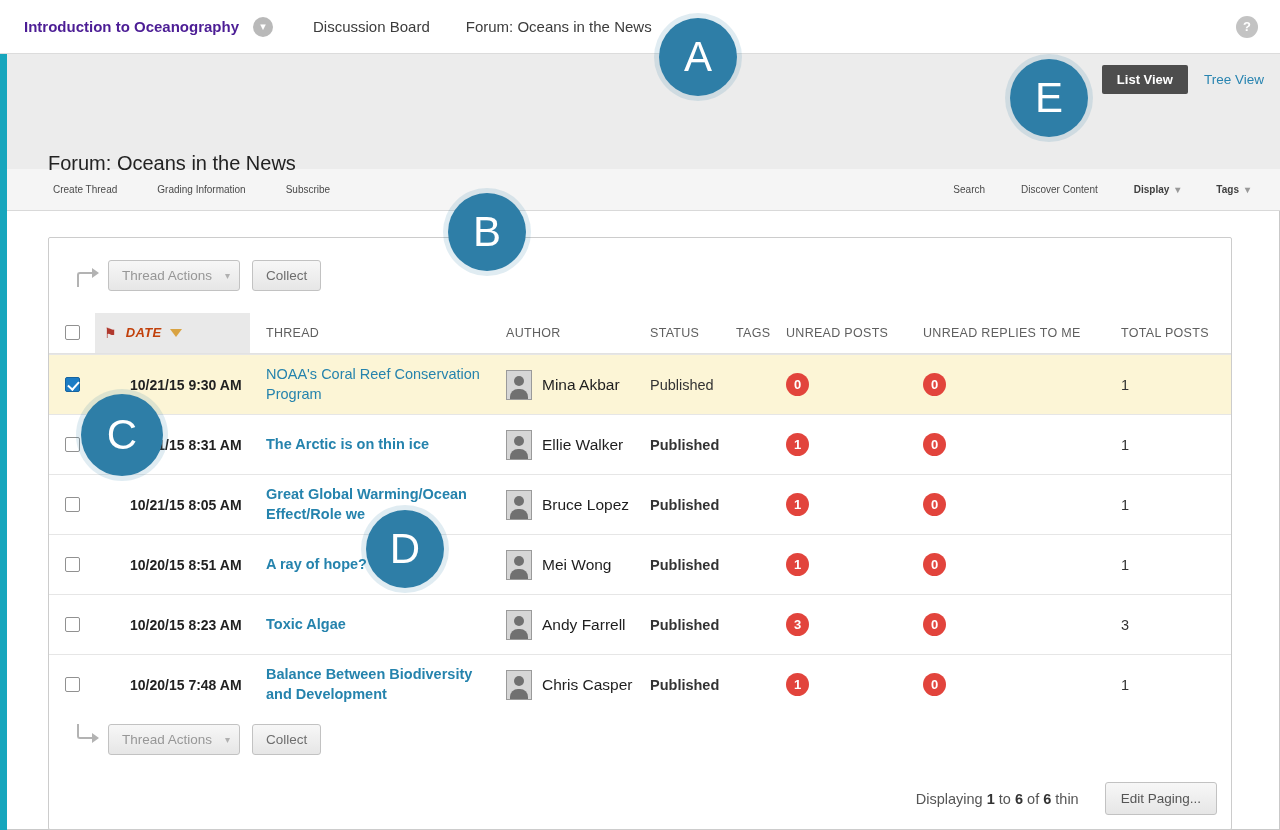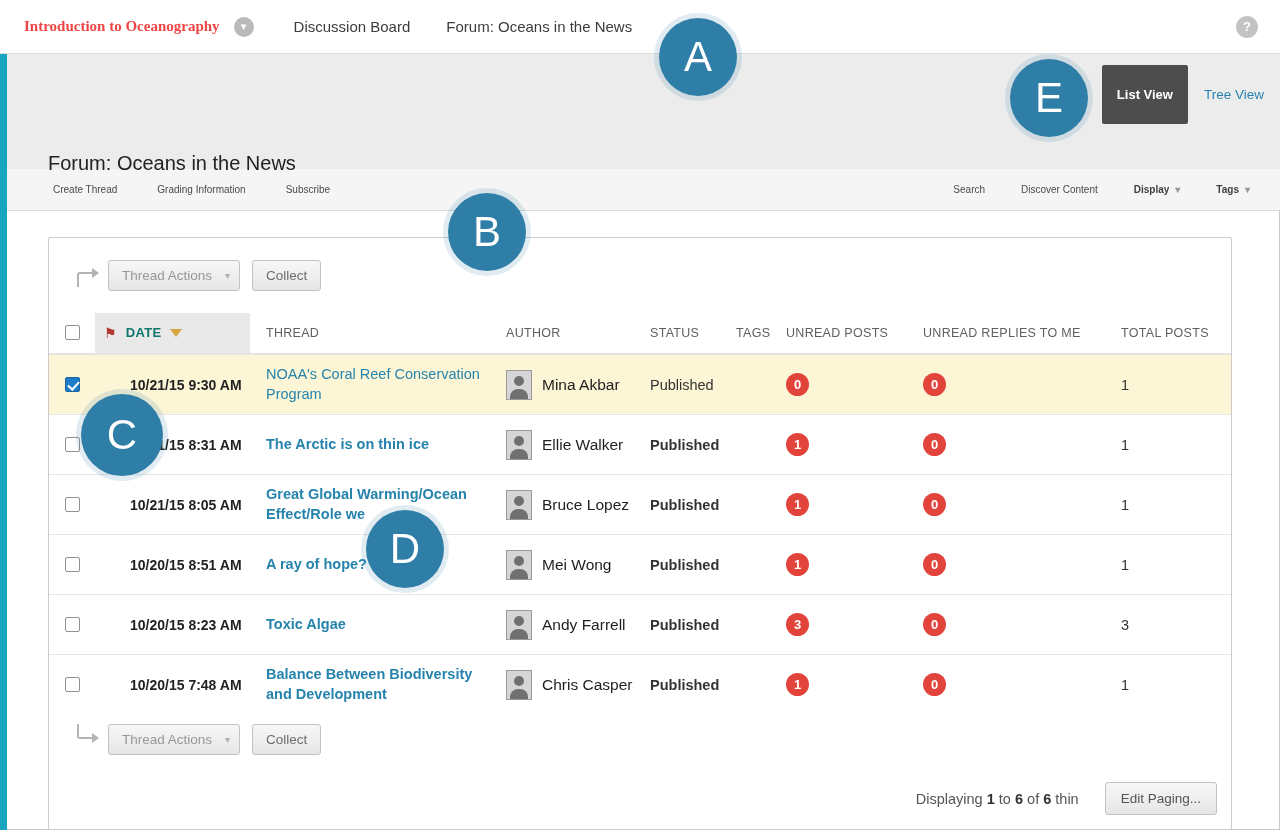--- a/index.html
+++ b/index.html
@@ -6,38 +6,38 @@
   html,body { background:#fff; }
   .page {
     width:1280px; height:830px; position:relative; overflow:hidden;
     background:#fff; font-family:"Liberation Sans", sans-serif;
     box-shadow: inset 0 0 0 1px #c9c9c9;
   }
 
   
   .topbar { height:54px; display:flex; align-items:center; padding:0 22px 0 24px;
     background:#fff; border-bottom:1px solid #dcdcdc; position:relative; z-index:2; }
-  .course-title { font-size:15px; font-weight:700; color:#ef4444;font-family:Liberation Serif, serif; }
+  .course-title { font-size:15px; font-weight:700; color:#4c1d95; }
   .icon-circle { border-radius:50%; background:#b9b9b9; color:#fff;
     display:flex; align-items:center; justify-content:center; cursor:pointer; }
   .course-chev { width:20px; height:20px; margin-left:14px; }
   .course-chev::after { content:"▾"; font-size:11px; line-height:1; }
   .breadcrumb { display:flex; gap:36px; margin-left:40px; font-size:15px; color:#3c3c3c; }
   .crumb { text-decoration:none; color:#3c3c3c; }
   .help { margin-left:auto; width:22px; height:22px; background:#c3c3c3;
     font-weight:700; font-size:13px; }
 
   
   .accent { position:absolute; left:0; top:54px; bottom:0; width:7px; background:#17a6bd; z-index:6; }
 
   
   .hero { height:115px; background:#ececec; position:relative; }
   .view-toggle { position:absolute; top:11px; right:16px; display:flex; align-items:center; gap:16px; }
   .list-view { background:#4d4d4d; color:#fff; font-size:13px; font-weight:700;
-    padding:22px 15px; border:none; border-radius:2px; font-family:inherit; cursor:pointer; }
+    padding:7px 15px; border:none; border-radius:2px; font-family:inherit; cursor:pointer; }
   .tree-view { color:#2884b0; font-size:13.5px; text-decoration:none; cursor:pointer; }
   .page-title { position:absolute; left:48px; top:98px; font-size:20px; font-weight:500; color:#222; }
 
   
   .action-bar { height:42px; background:#f5f5f5; border-bottom:1px solid #d9d9d9;
     display:flex; align-items:center; padding:0 30px 0 53px; font-size:10px; color:#4a4a4a; }
   .ab-left { display:flex; gap:40px; }
   .ab-right { margin-left:auto; display:flex; gap:36px; align-items:center; }
   .ab-link { color:#4a4a4a; text-decoration:none; cursor:pointer; }
   .ab-strong { font-weight:700; color:#3f3f3f; display:flex; align-items:center; gap:6px; cursor:pointer; }
@@ -65,21 +65,21 @@
   .btn.muted { color:#979797; padding-right:27px; position:relative; }
   .btn.muted::after { content:"▾"; position:absolute; right:9px; top:9px; font-size:10px; color:#b0b0b0; }
 
   
   .grid { display:grid; grid-template-columns:30px 35px 136px 240px 144px 86px 50px 137px 198px 1fr;
     align-items:center; padding-left:16px; }
   .thead { height:42px; margin-top:20px; font-size:12.5px; color:#5f5f5f; letter-spacing:.3px;
     border-bottom:1px solid #e2e2e2; }
   .sort-cell { grid-column:2/4; display:flex; align-items:center; gap:9px;
     background:#e9e9e9; height:40px; padding:0 10px 0 9px; margin-right:16px; }
-  .hd-date { font-size:13px; font-weight:700; color:#0f766e; }
+  .hd-date { font-size:13px; font-weight:700; color:#c2410c;font-style:italic; }
   .flag { color:#b0392e; font-size:14px; line-height:1; }
   .tri { width:0; height:0; border-left:6px solid transparent; border-right:6px solid transparent;
     border-top:8px solid #d9a342; cursor:pointer; }
 
   .cb { width:15px; height:15px; border:1px solid #919191; border-radius:2px; background:#fff;
     position:relative; display:inline-block; cursor:pointer; }
 
   .row { height:60px; border-top:1px solid #e6e6e6; font-size:14.5px; color:#333; }
   .row:last-of-type { border-bottom:1px solid #e6e6e6; }
   .row.selected { background:#fcf5d6; }

